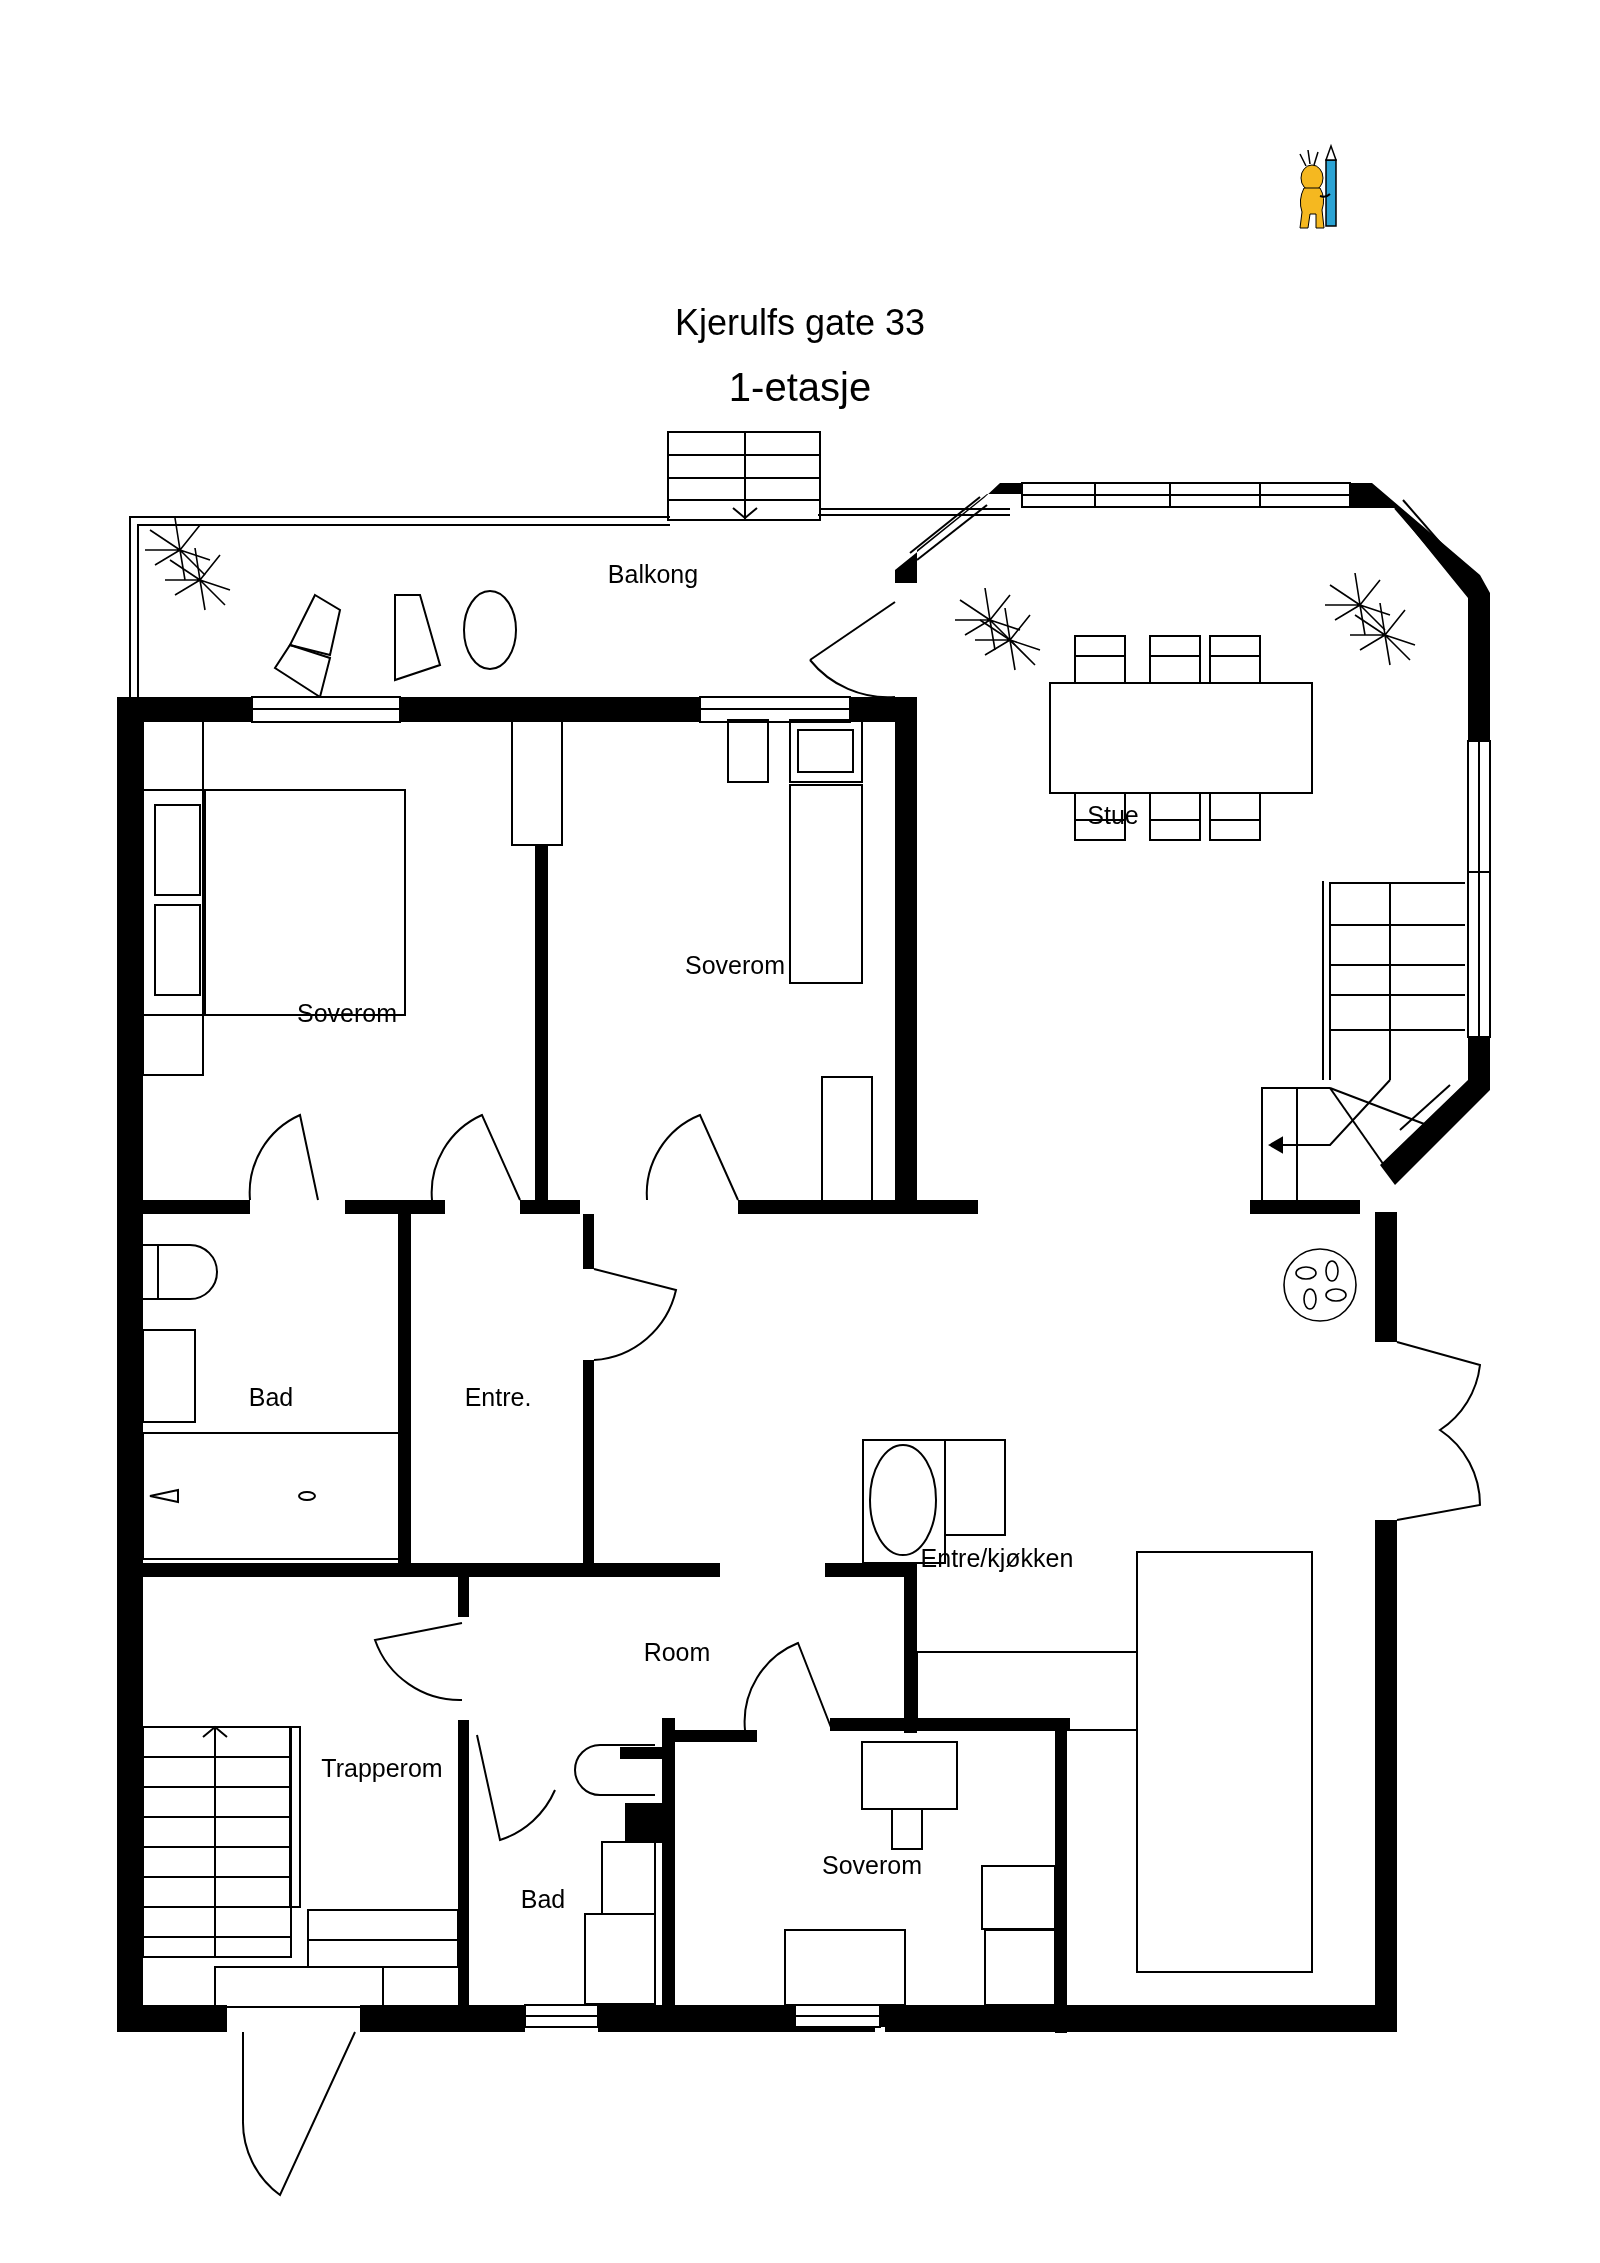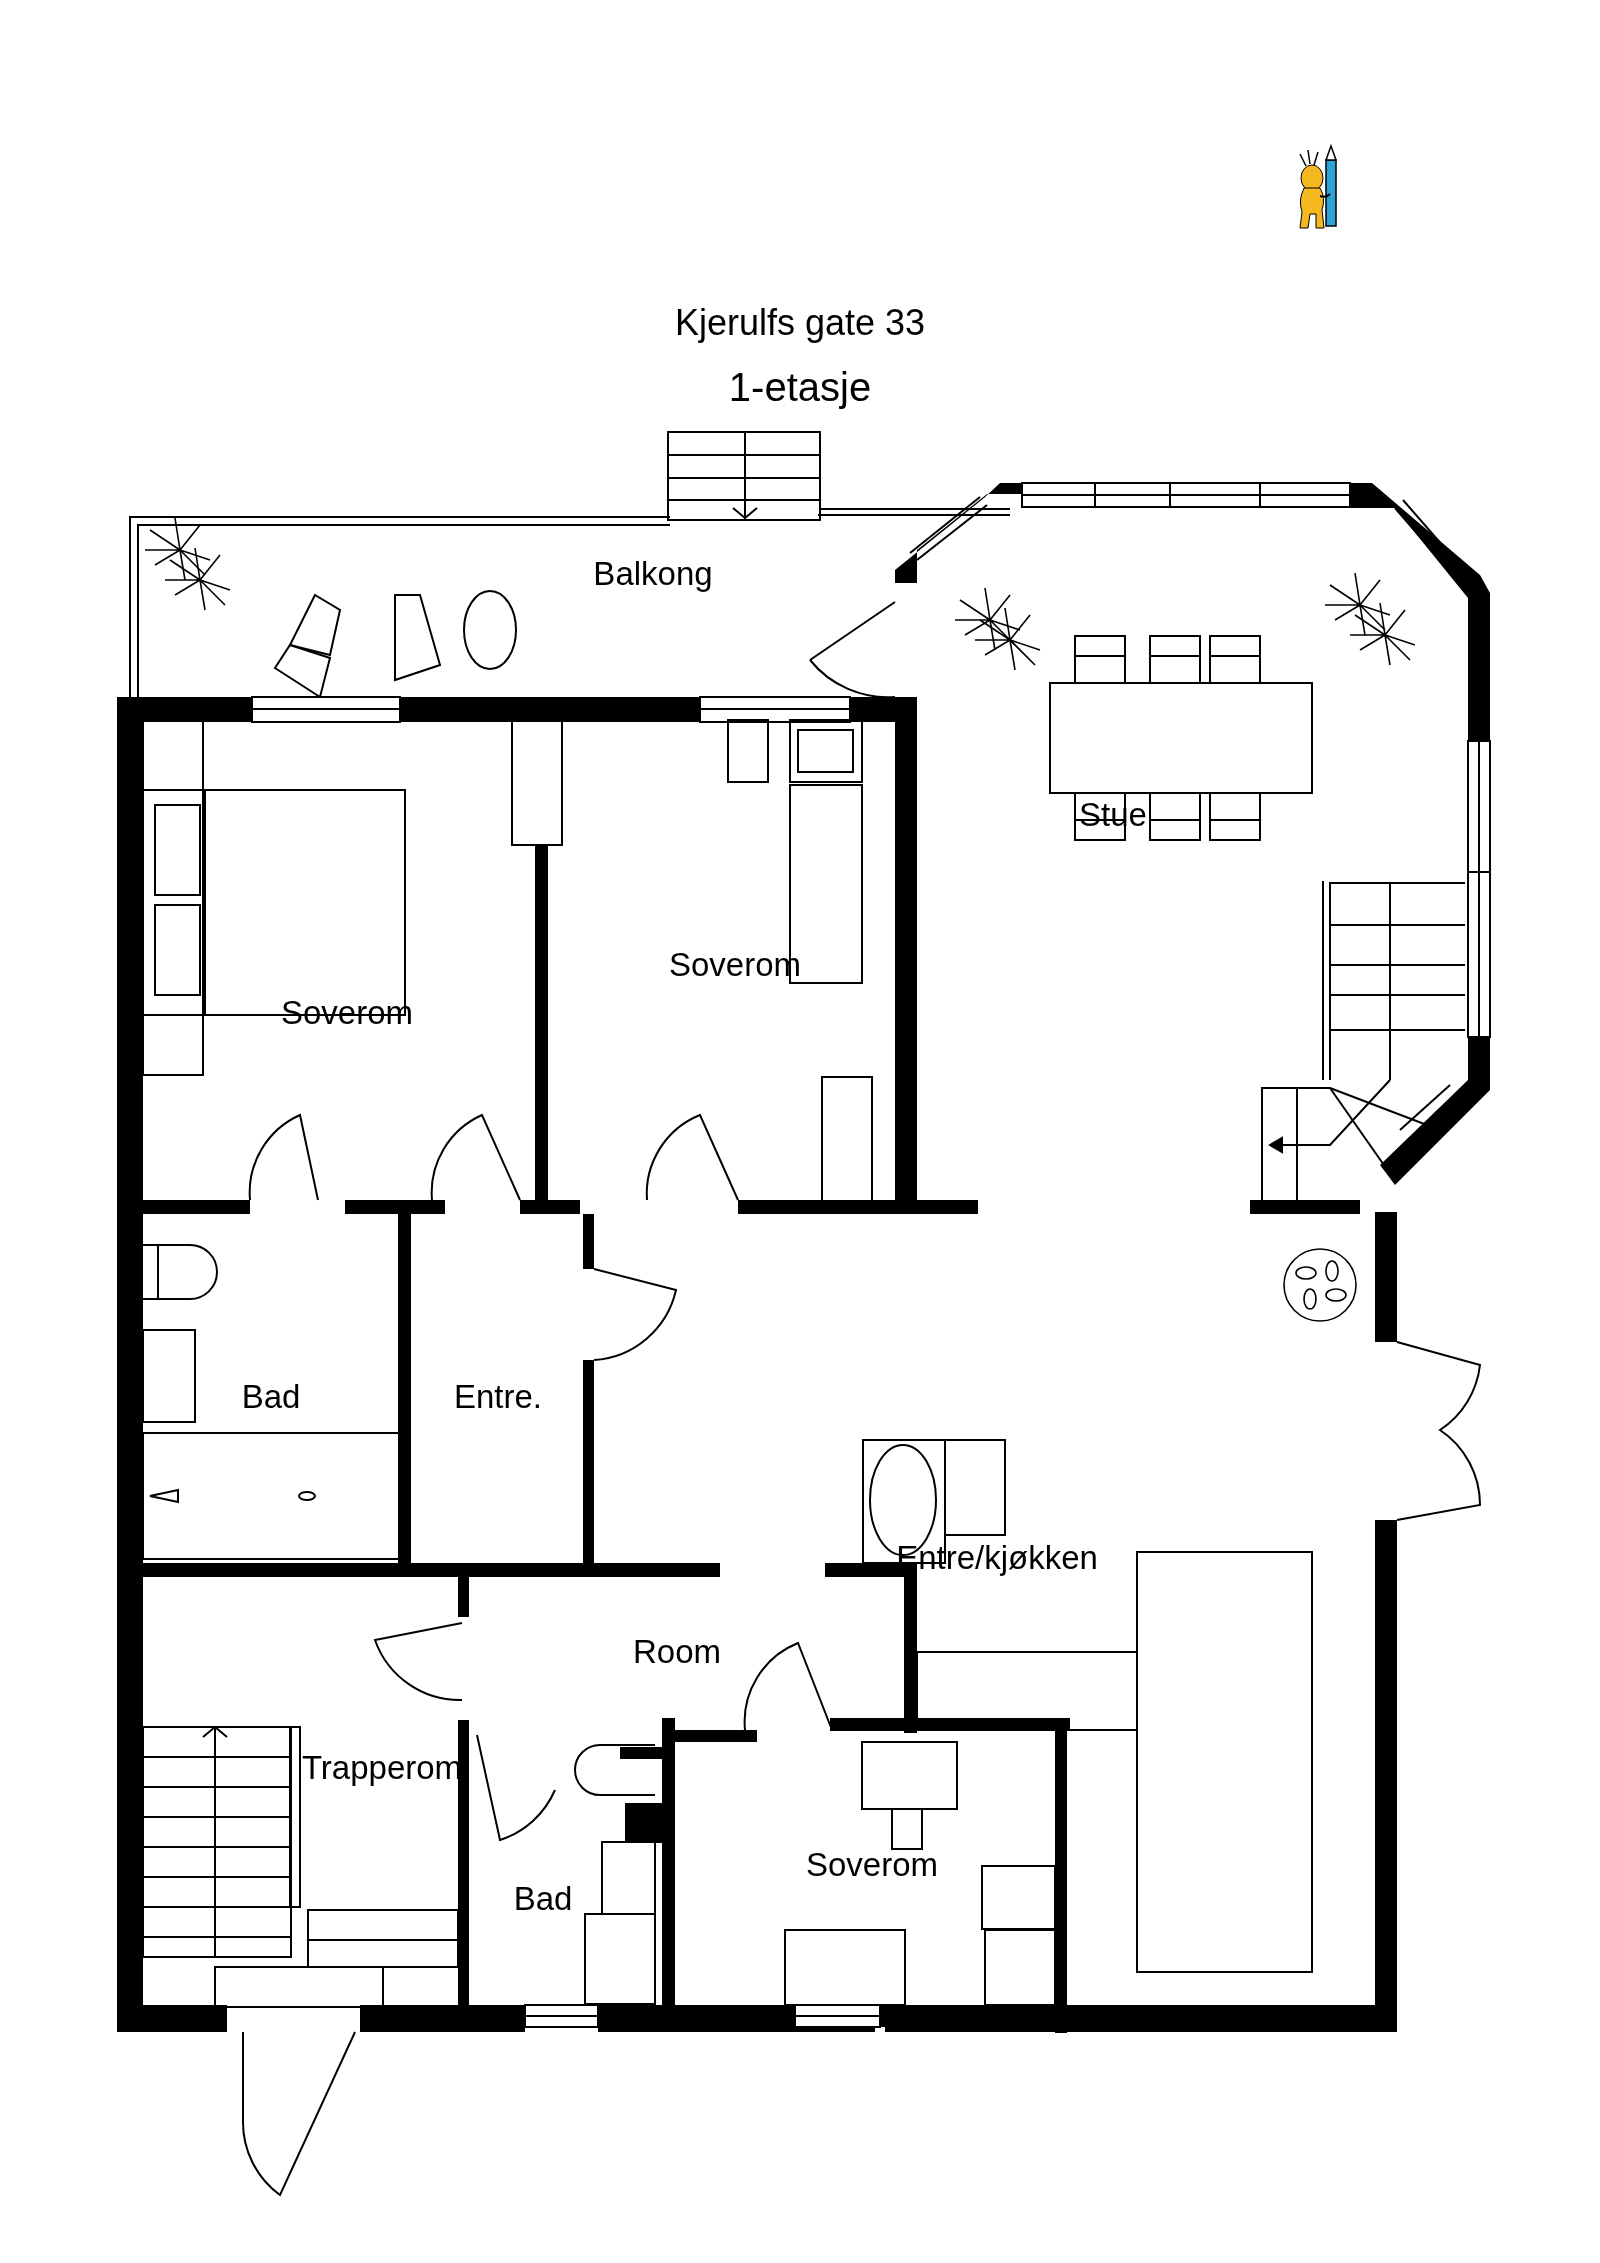--- a/index.html
+++ b/index.html
@@ -4,21 +4,21 @@
 <style>
   html, body { margin: 0; padding: 0; background: #ffffff; }
   body { width: 1600px; height: 2263px; position: relative; overflow: hidden; font-family: "Liberation Sans", sans-serif; }
   .logo { position: absolute; left: 1290px; top: 140px; width: 270px; height: 100px; }
   .logo-text { position: absolute; left: 60px; top: 4px; font-family: "DejaVu Serif", serif; color: #1a1a1a; font-size: 38px; line-height: 40px; }
   .logo-reg { font-size: 12px; vertical-align: top; }
   .title { position: absolute; left: 0; width: 1600px; text-align: center; color: #000; }
   .title-main { top: 302px; font-size: 36px; }
   .title-sub { top: 365px; font-size: 40px; }
   svg.plan { position: absolute; left: 0; top: 0; }
-  .room-label { position: absolute; font-size: 33px; color: #000; white-space: nowrap; transform: translate(-50%, -50%); }
+  .room-label { position: absolute; font-size: 25px; color: #000; white-space: nowrap; transform: translate(-50%, -50%); }
 </style>
 </head>
 <body>
 
 <div class="logo">
   <svg width="60" height="100" viewBox="0 0 60 100">
     <rect x="36" y="20" width="10" height="66" fill="#2BA3D4" stroke="#000" stroke-width="1.5"></rect>
     <polygon points="36,20 41,6 46,20" fill="#fff" stroke="#000" stroke-width="1.5"></polygon>
     <ellipse cx="22" cy="38" rx="11" ry="13" fill="#F5B820" stroke="#000" stroke-width="1"></ellipse>
     <path d="M14 48 Q8 60 12 72 L10 88 L18 88 L20 74 L26 74 L26 88 L34 88 L32 70 Q36 58 30 48 Z" fill="#F5B820" stroke="#000" stroke-width="1"></path>

